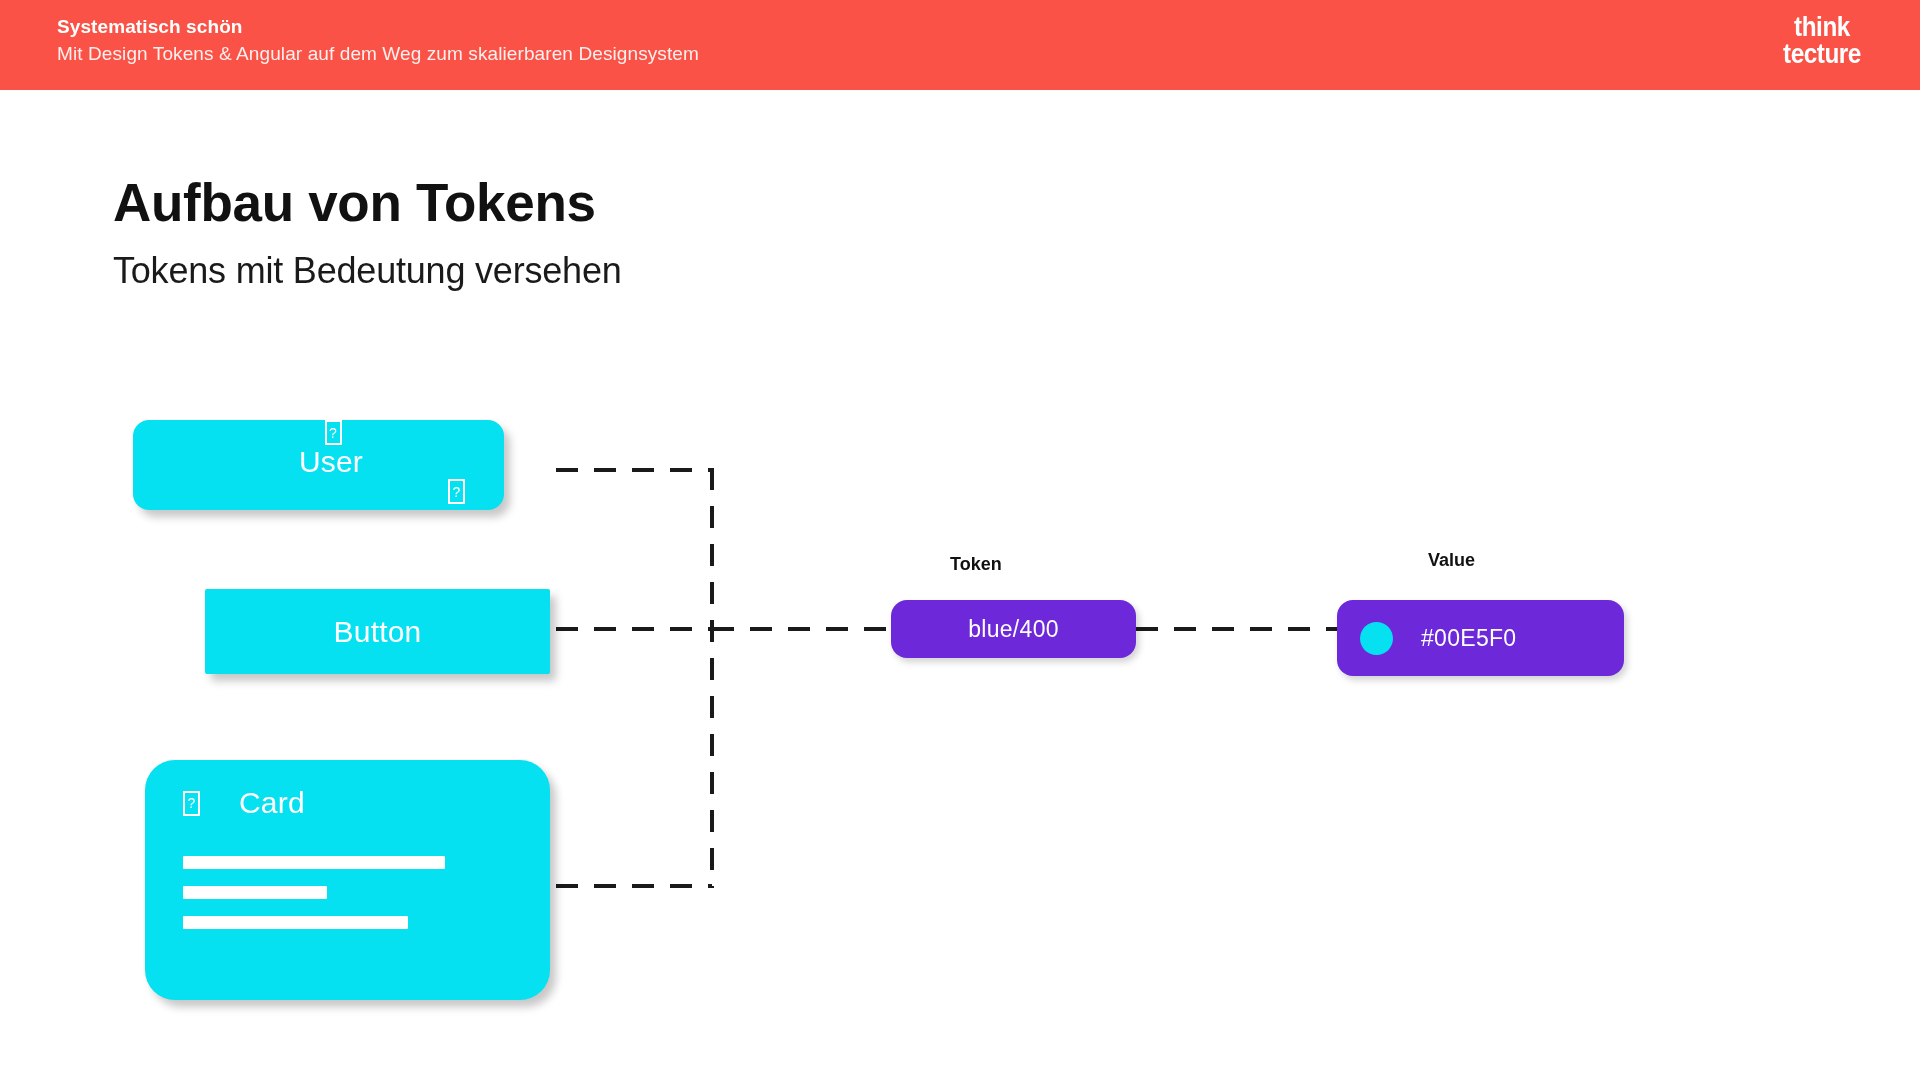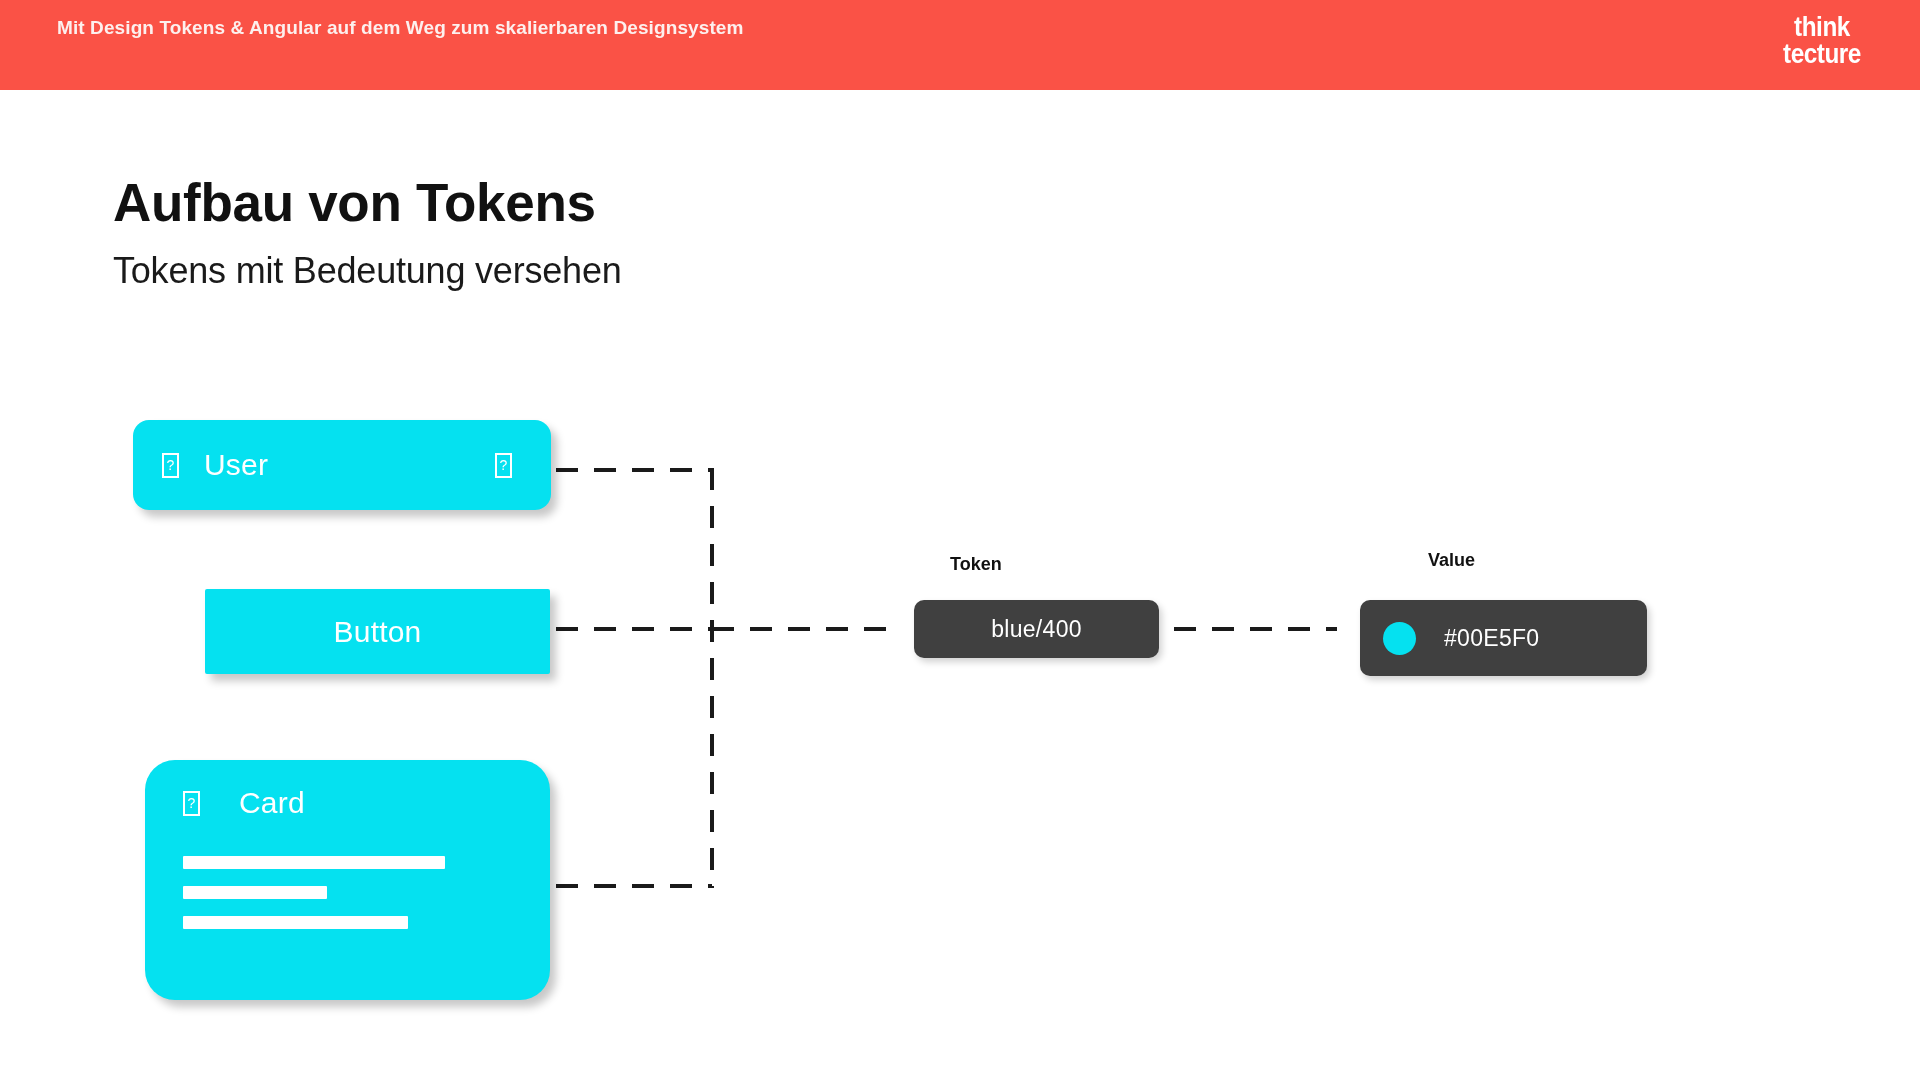--- a/index.html
+++ b/index.html
@@ -32,21 +32,21 @@
   .header-title {
     font-size: 19px;
     font-weight: bold;
     color: #ffffff;
     line-height: 26px;
     letter-spacing: 0.1px;
     white-space: nowrap;
   }
   .header-subtitle {
     font-size: 19px;
-    font-weight: bold;
+    font-weight: normal;
     color: #fdf0ee;
     line-height: 27px;
     letter-spacing: 0.1px;
     white-space: nowrap;
   }
   .brand-logo {
     position: absolute;
     right: 50px;
     top: 14px;
     text-align: center;
@@ -104,25 +104,26 @@
   
   .comp {
     position: absolute;
     background: #05e1f0;
     box-shadow: 6px 7px 9px rgba(0, 0, 0, 0.22);
     box-sizing: border-box;
   }
   .comp-user {
     left: 133px;
     top: 420px;
-    width: 418px;
+    width: 371px;
     height: 90px;
     border-radius: 16px;
     display: flex;
     align-items: center;
+    flex-direction: column;
   }
   .comp-button {
     left: 205px;
     top: 589px;
     width: 345px;
     height: 85px;
     border-radius: 2px;
     display: flex;
     align-items: center;
     justify-content: center;
@@ -182,27 +183,26 @@
   .card-line {
     background: #ffffff;
     height: 13px;
     border-radius: 1px;
     margin-bottom: 17px;
   }
 
   
   .pill {
     position: absolute;
-    background: #404040;
-    border-radius: 10px;
+    background: #6d28d9;
+    border-radius: 16px;
     box-shadow: 3px 4px 7px rgba(0, 0, 0, 0.18);
     display: flex;
     align-items: center;
     box-sizing: border-box;
-    margin-left: 23px;
   }
   .pill-token {
     left: 891px;
     top: 600px;
     width: 245px;
     height: 58px;
     justify-content: center;
   }
   .pill-value {
     left: 1337px;
@@ -234,20 +234,21 @@
     white-space: nowrap;
   }
   .heading-token { left: 950px; top: 554px; }
   .heading-value { left: 1428px; top: 550px; }
 </style>
 </head>
 <body>
 
 <div class="header-bar">
   <div class="header-titles">
+    <div class="header-title">Systematisch schön</div>
     <div class="header-subtitle">Mit Design Tokens &amp; Angular auf dem Weg zum skalierbaren Designsystem</div>
   </div>
   <div class="brand-logo">
     <div class="brand-line">think</div>
     <div class="brand-line">tecture</div>
   </div>
 </div>
 
 <div class="slide-title">Aufbau von Tokens</div>
 <div class="slide-subtitle">Tokens mit Bedeutung versehen</div>

